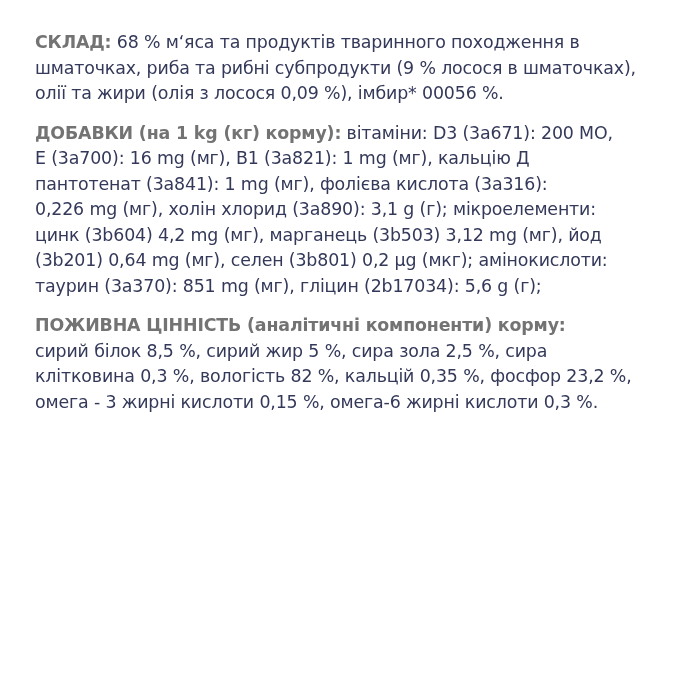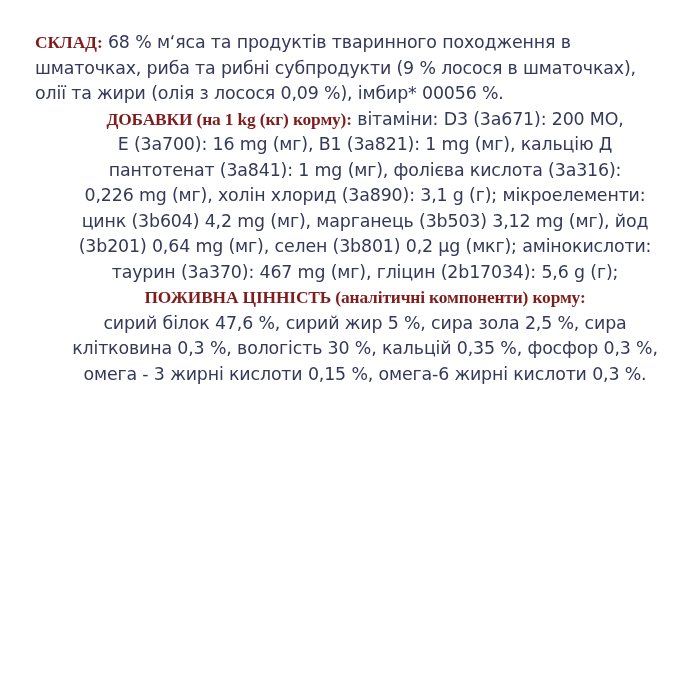--- a/index.html
+++ b/index.html
@@ -21,54 +21,53 @@
       top: 30px;
       width: 660px;
     }
     .section {
       margin: 0;
       font-size: 17.4px;
       line-height: 25.5px;
       letter-spacing: -0.15px;
     }
     .section + .section {
-      text-align: center;
+      margin-top: 14px;
     }
     .line {
       display: block;
       white-space: nowrap;
     }
     .hd {
       font-weight: bold;
-      color: #7f1d1d;
-      font-family: Liberation Serif, serif;
+      color: #737373;
     }
   </style>
 </head>
 <body>
 
 <div class="doc">
 
   <p class="section">
     <span class="line"><span class="hd">СКЛАД:</span><span> 68 % м‘яса та продуктів тваринного походження в</span></span>
     <span class="line">шматочках, риба та рибні субпродукти (9 % лосося в шматочках),</span>
     <span class="line">олії та жири (олія з лосося 0,09 %), імбир* 00056 %.</span>
   </p>
 
   <p class="section">
     <span class="line"><span class="hd">ДОБАВКИ (на 1 kg (кг) корму):</span><span> вітаміни: D3 (3a671): 200 МО,</span></span>
     <span class="line">E (3a700): 16 mg (мг), B1 (3a821): 1 mg (мг), кальцію Д</span>
     <span class="line">пантотенат (3a841): 1 mg (мг), фолієва кислота (3a316):</span>
     <span class="line">0,226 mg (мг), холін хлорид (3a890): 3,1 g (г); мікроелементи:</span>
     <span class="line">цинк (3b604) 4,2 mg (мг), марганець (3b503) 3,12 mg (мг), йод</span>
     <span class="line">(3b201) 0,64 mg (мг), селен (3b801) 0,2 µg (мкг); амінокислоти:</span>
-    <span class="line">таурин (3a370): 467 mg (мг), гліцин (2b17034): 5,6 g (г);</span>
+    <span class="line">таурин (3a370): 851 mg (мг), гліцин (2b17034): 5,6 g (г);</span>
   </p>
 
   <p class="section">
     <span class="line hd">ПОЖИВНА ЦІННІСТЬ (аналітичні компоненти) корму:</span>
-    <span class="line">сирий білок 47,6 %, сирий жир 5 %, сира зола 2,5 %, сира</span>
-    <span class="line">клітковина 0,3 %, вологість 30 %, кальцій 0,35 %, фосфор 0,3 %,</span>
+    <span class="line">сирий білок 8,5 %, сирий жир 5 %, сира зола 2,5 %, сира</span>
+    <span class="line">клітковина 0,3 %, вологість 82 %, кальцій 0,35 %, фосфор 23,2 %,</span>
     <span class="line">омега - 3 жирні кислоти 0,15 %, омега-6 жирні кислоти 0,3 %.</span>
   </p>
 
 
 </div>
 
 </body></html>

